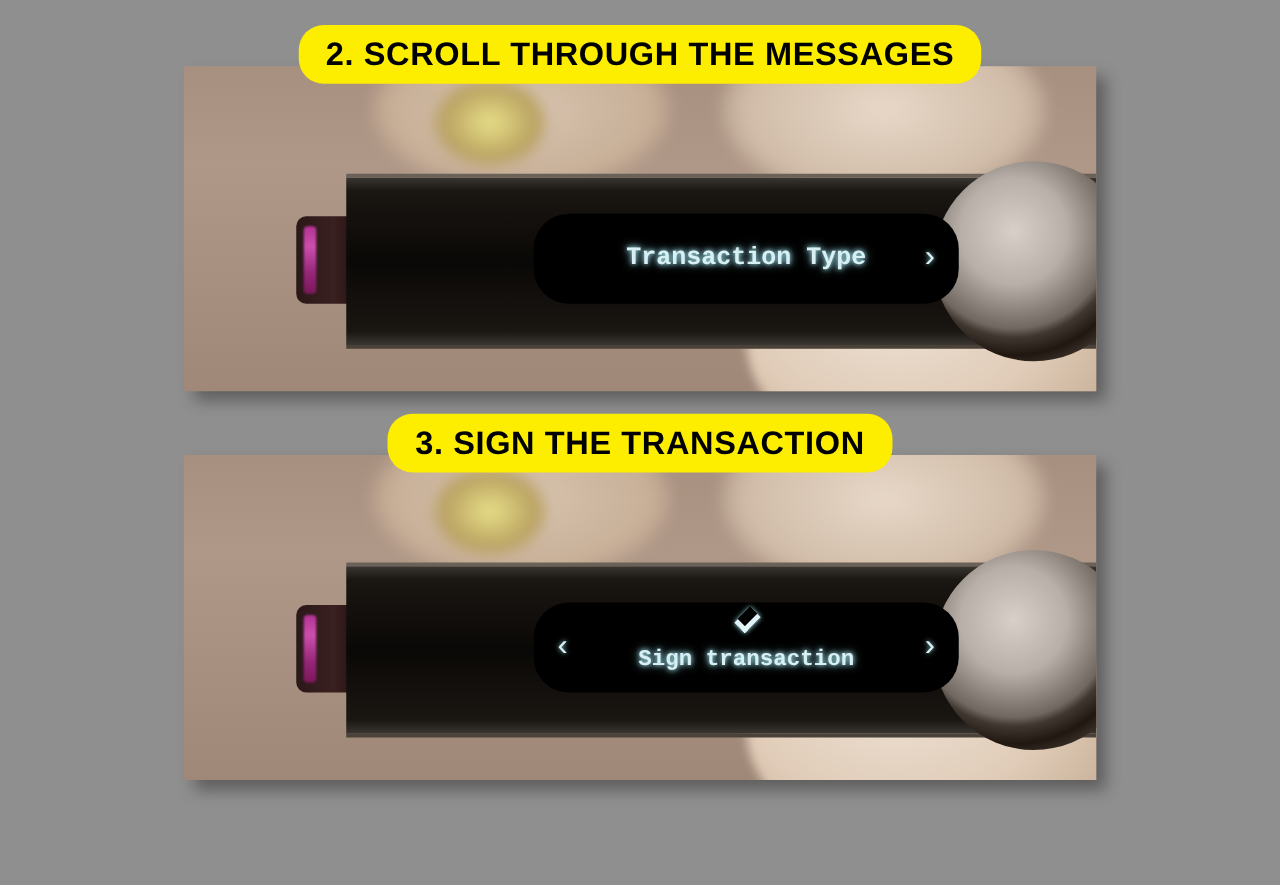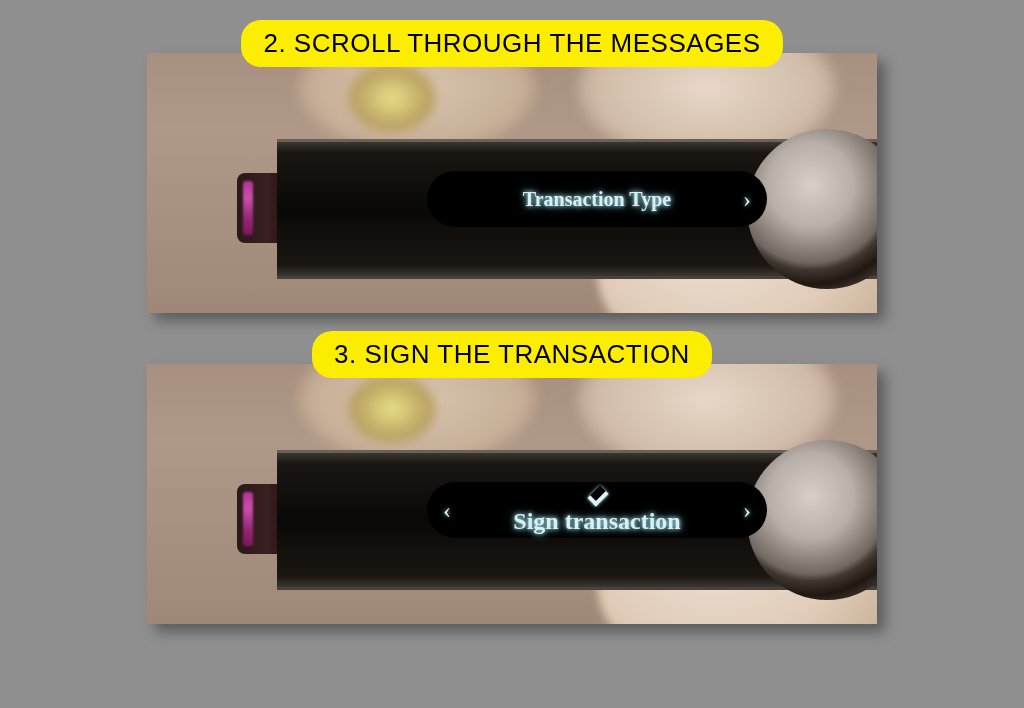--- a/index.html
+++ b/index.html
@@ -9,21 +9,21 @@
       background: #8f8f8f;
       font-family: Arial, Helvetica, sans-serif;
       display: flex;
       flex-direction: column;
       align-items: center;
       padding-top: 20px;
     }
     .caption {
       background: #fdee00;
       color: #000;
-      font-weight: 400;
+      font-weight: 700;
       font-size: 26px;
       padding: 8px 22px;
       border-radius: 20px;
       letter-spacing: 0.5px;
       text-transform: uppercase;
       z-index: 10;
     }
     .photo-wrap {
       position: relative;
       margin-top: -14px;
@@ -108,39 +108,39 @@
       width: 160px;
       height: 160px;
       border-radius: 50%;
       background: radial-gradient(circle at 40% 35%, #d8d0c8 0%, #b8b0a8 30%, #706860 55%, #403830 60%, #201810 70%, #403830 80%, #b0a898 100%);
     }
     .screen {
       position: absolute;
       left: 280px;
       top: 118px;
       width: 340px;
-      height: 56px;
+      height: 72px;
       background: #000;
       border-radius: 28px;
       display: flex;
       align-items: center;
       justify-content: center;
       color: #d8f0f4;
-      font-family: Liberation Serif, serif;
+      font-family: Liberation Mono, monospace;
       font-weight: 700;
       text-shadow: 0 0 4px #a0e0e8, 0 0 8px #80c0d0;
       filter: blur(0.4px);
     }
     .screen-text {
       text-align: center;
       font-size: 20px;
       line-height: 1.1;
     }
     .screen-text.small {
-      font-size: 24px;
+      font-size: 18px;
     }
     .chev {
       position: absolute;
       font-size: 24px;
       color: #d8f0f4;
       text-shadow: 0 0 4px #a0e0e8;
       font-weight: 400;
     }
     .chev.right { right: 16px; }
     .chev.left { left: 16px; }

